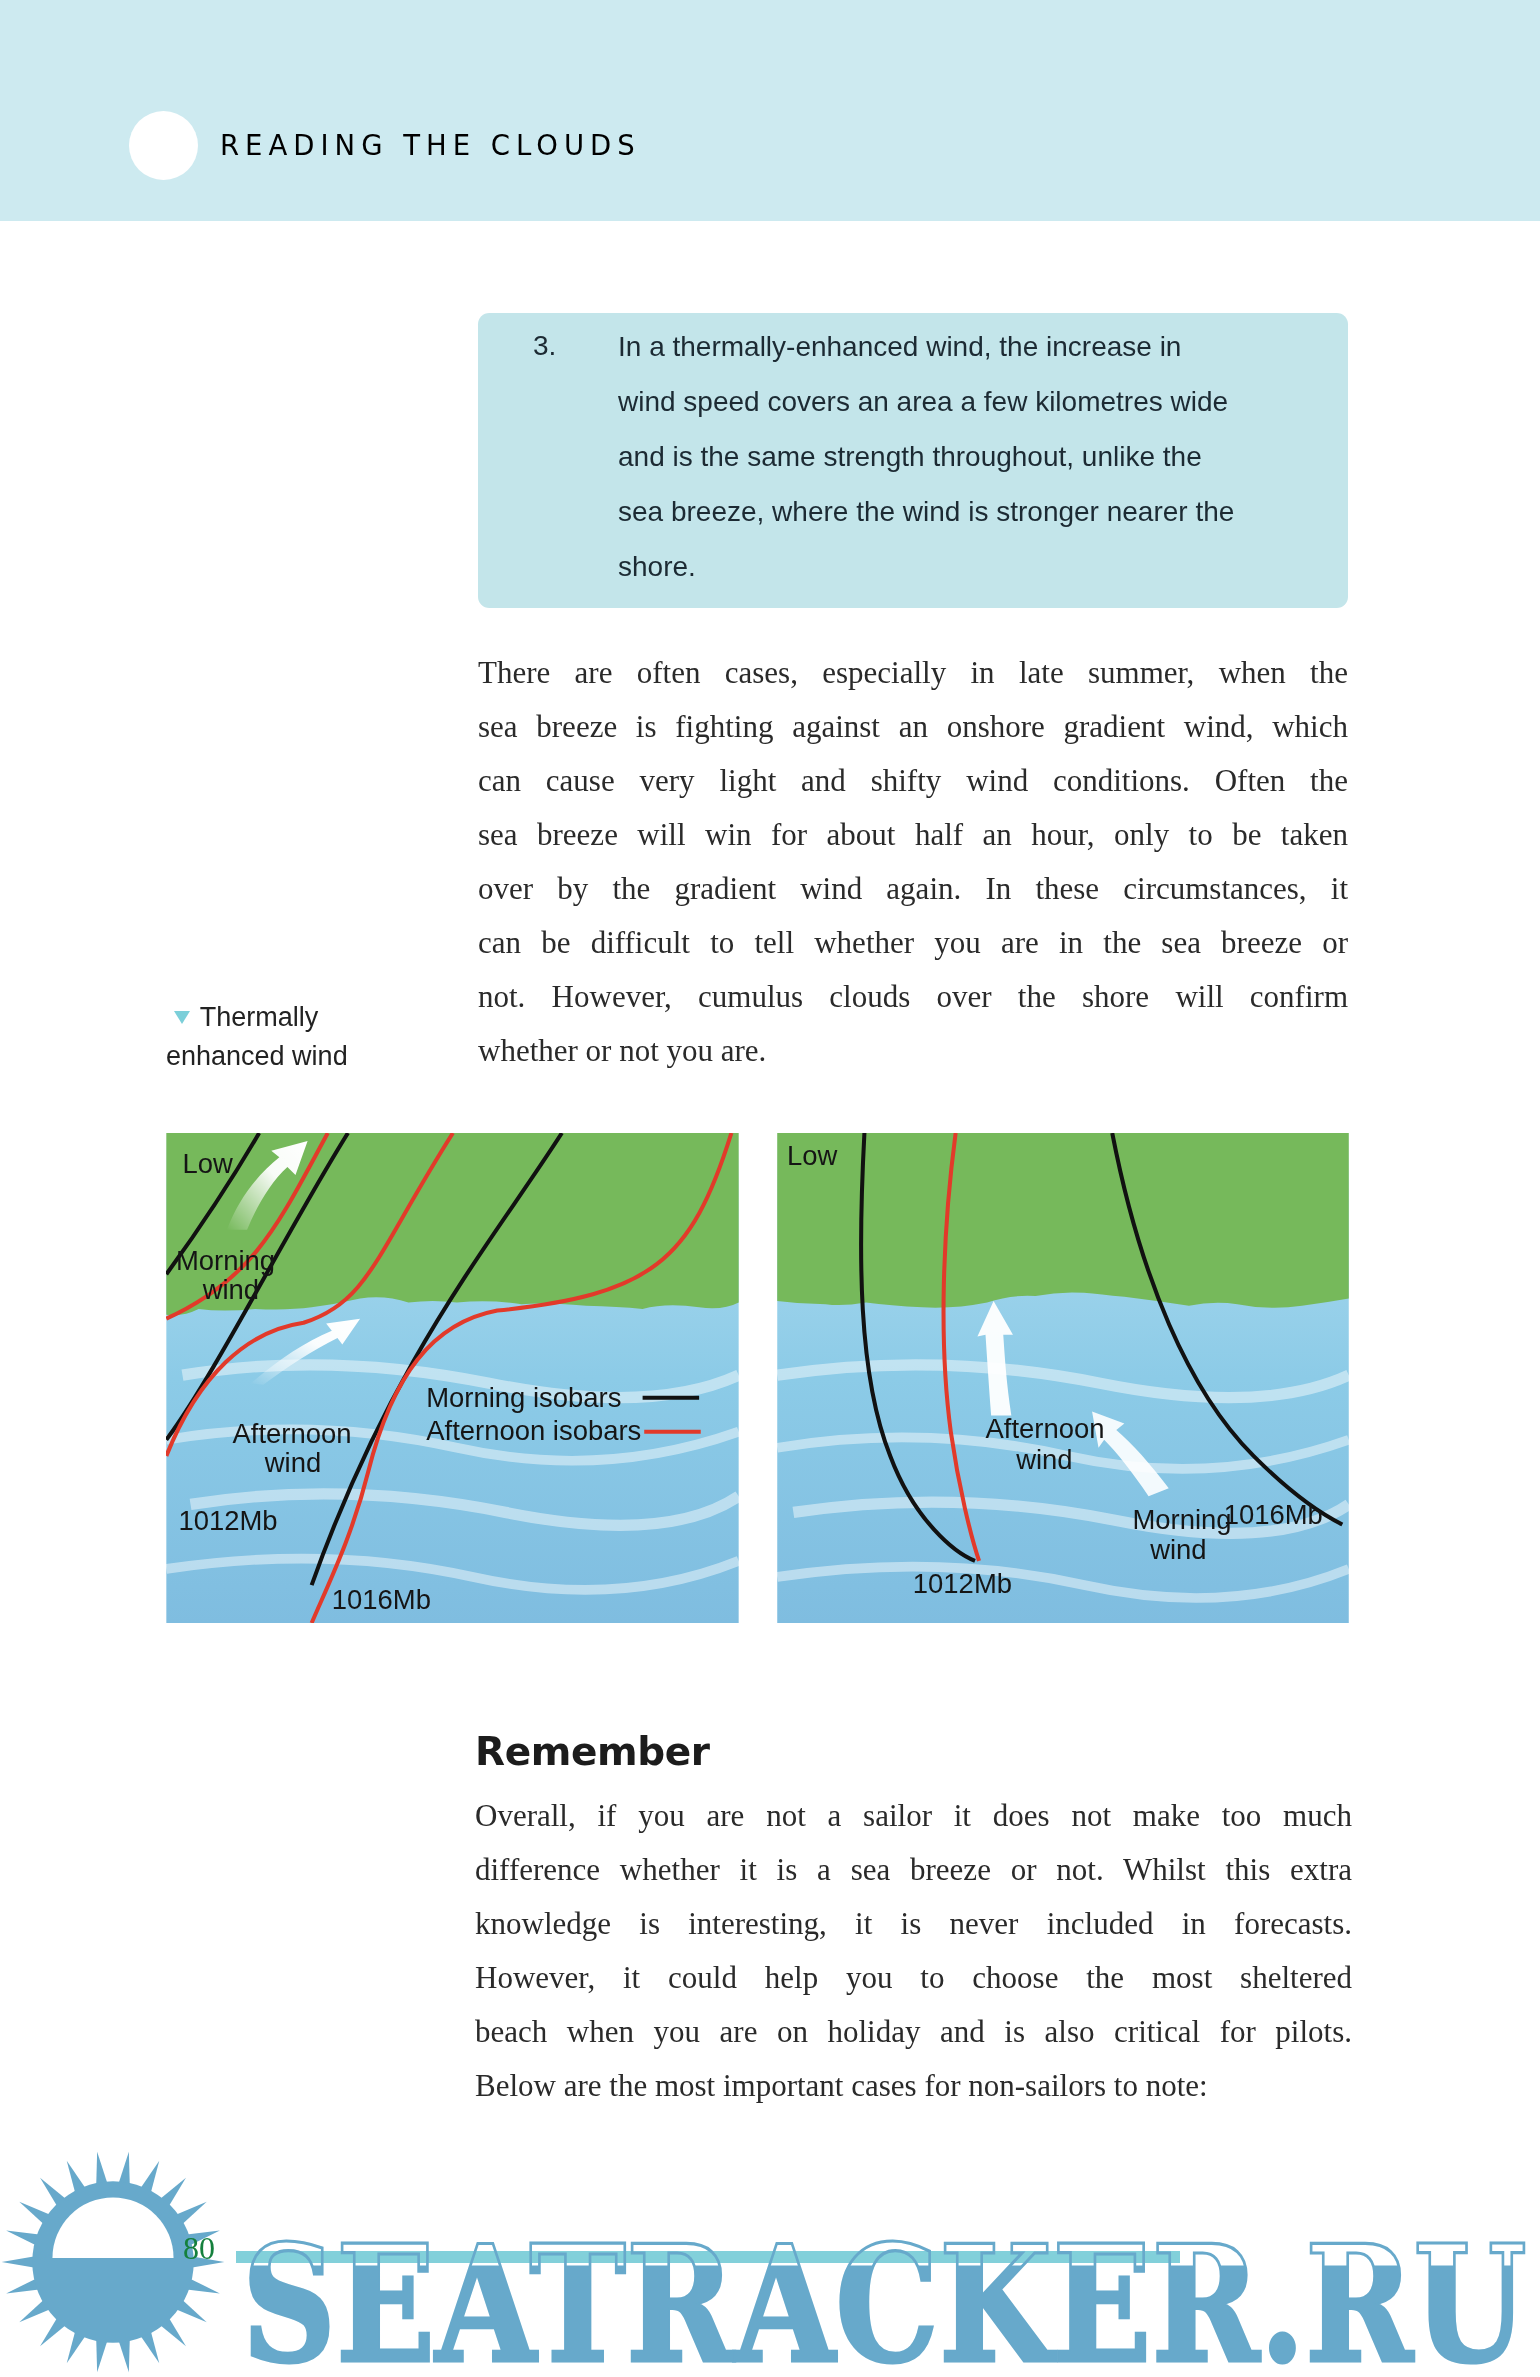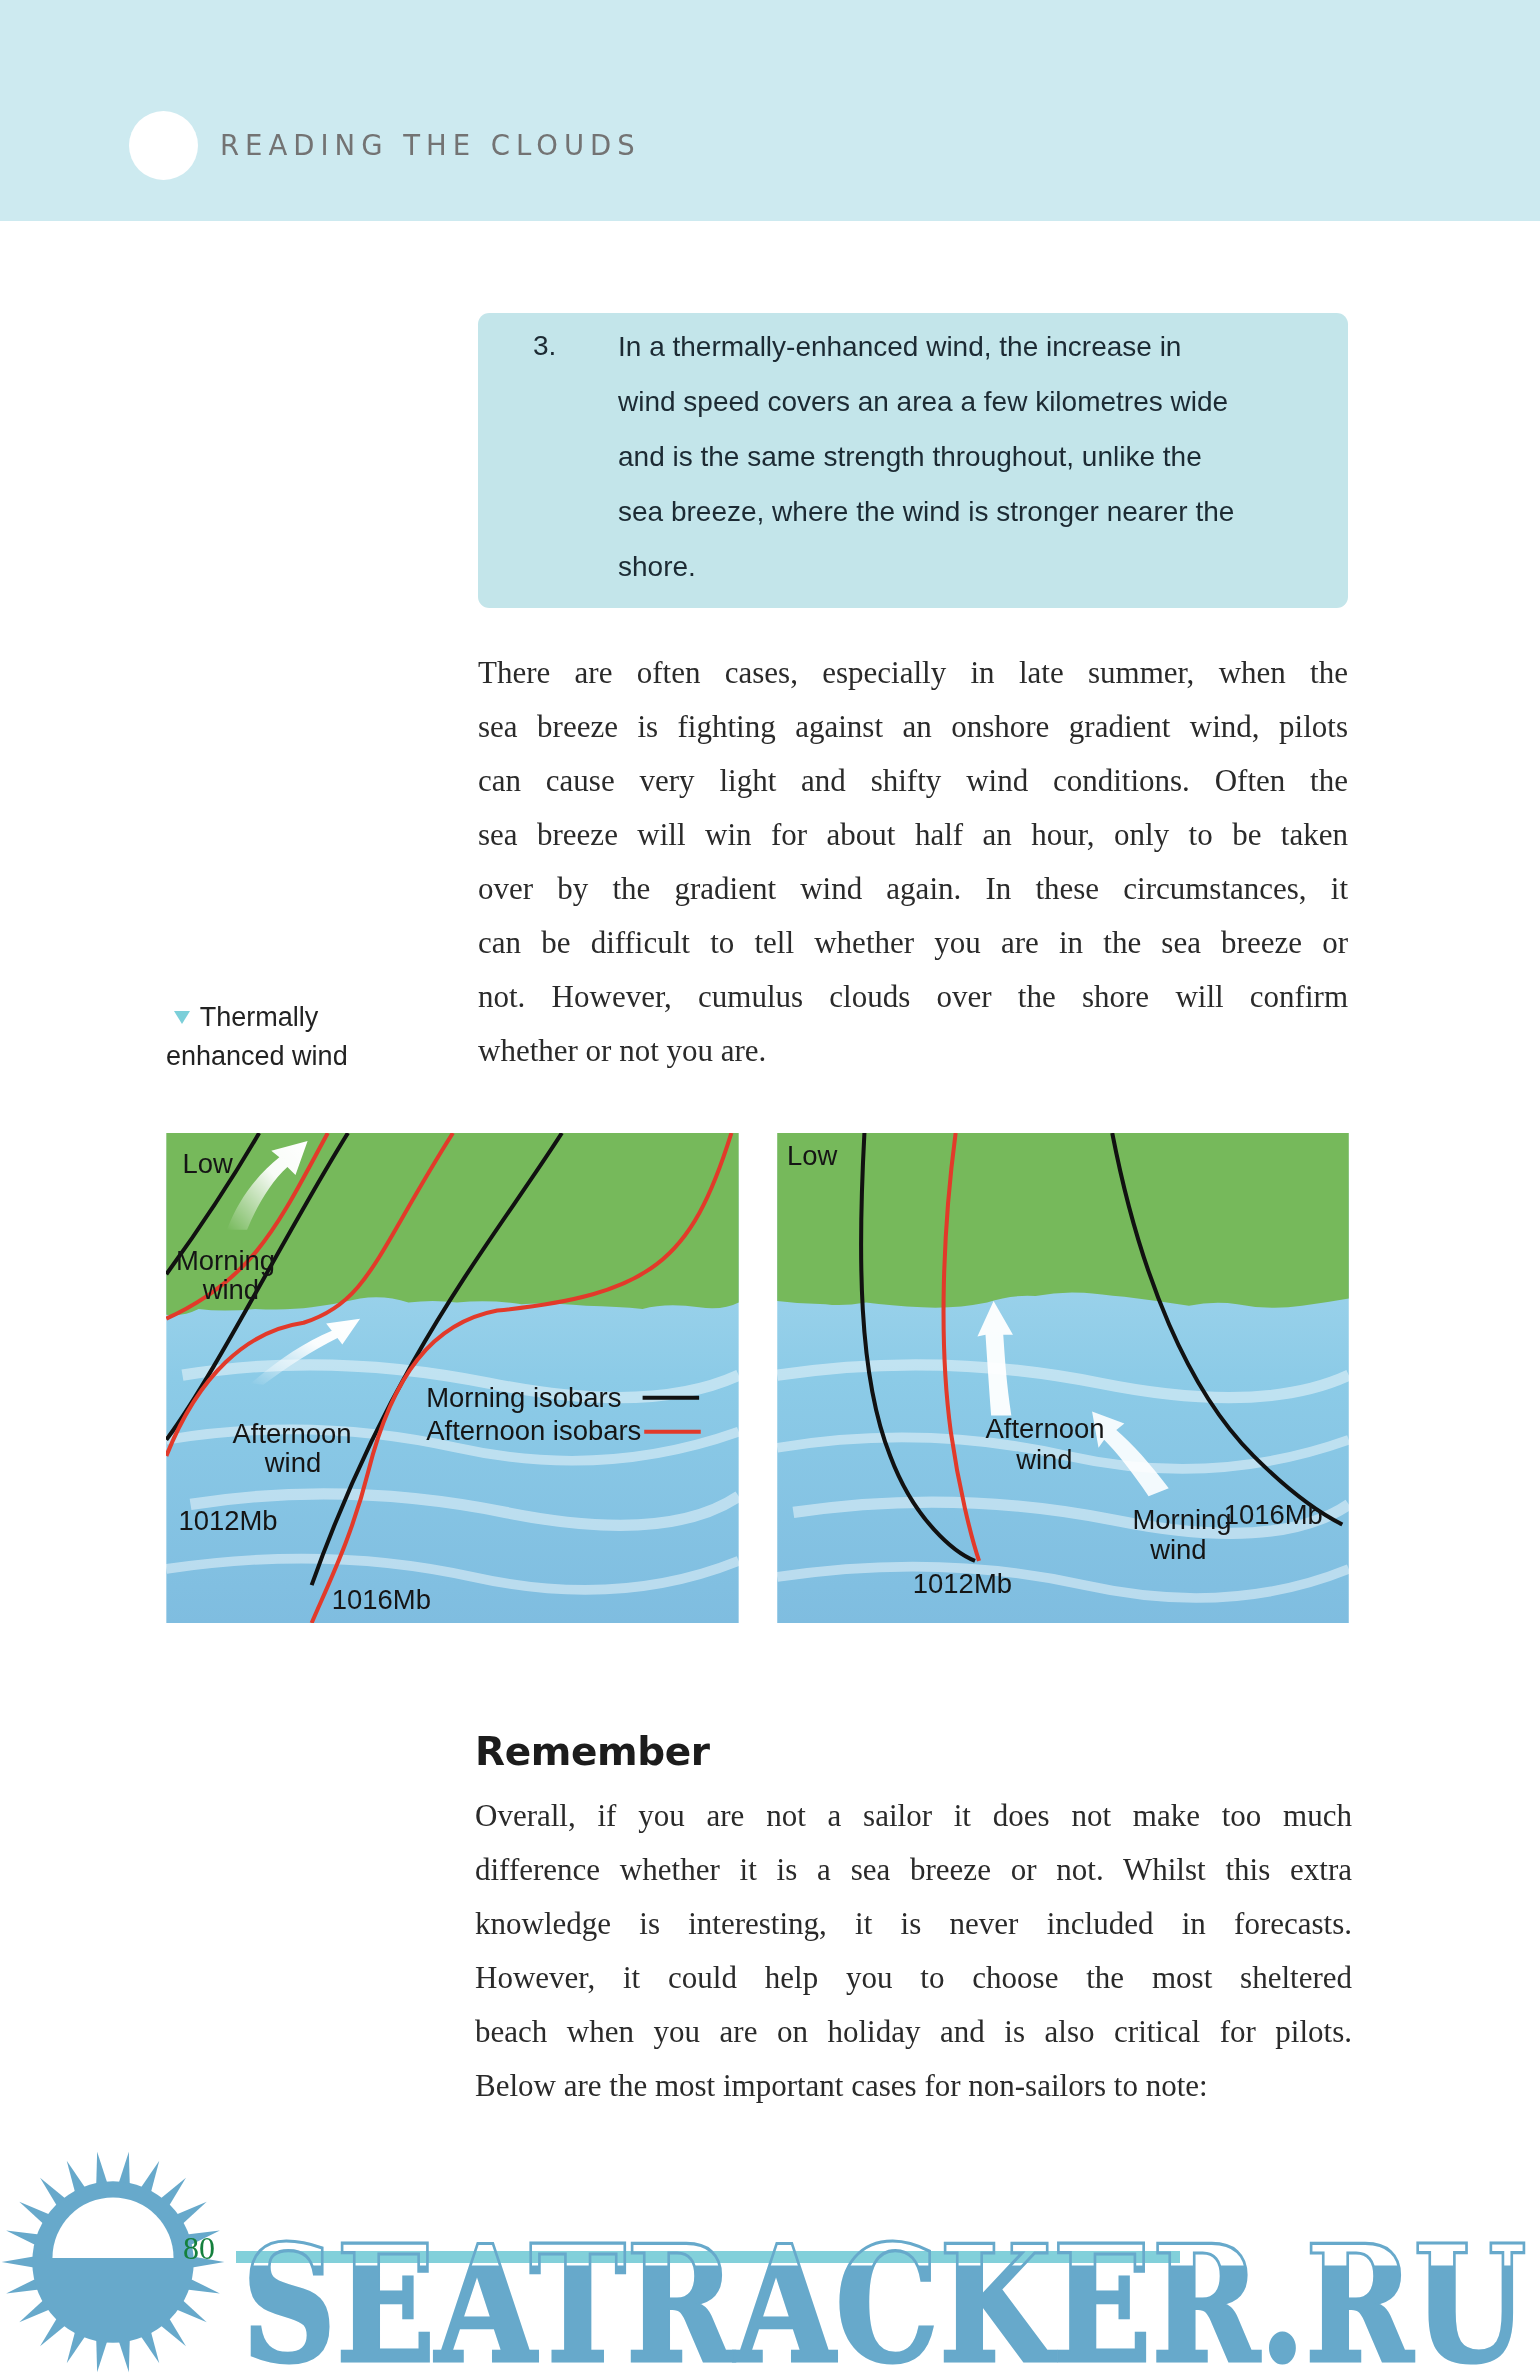--- a/index.html
+++ b/index.html
@@ -2,21 +2,21 @@
 <html style="font-size:13px"><head>
 <meta charset="utf-8">
 <style>
   html, body { margin:0; padding:0; }
   body { width:1541px; height:2377px; position:relative; background:#ffffff; overflow:hidden; }
   .abs { position:absolute; }
 
   
   #header-band { left:0; top:0; width:1541px; height:221px; background:#cdeaf0; }
   #header-circle { left:129px; top:111px; width:69px; height:69px; border-radius:50%; background:#ffffff; }
-  #header-title { left:220px; top:129px; font-family:"DejaVu Sans", sans-serif; font-size:27.5px; letter-spacing:6px; color:#737373; white-space:nowrap; }
+  #header-title { left:220px; top:129px; font-family:"DejaVu Sans", sans-serif; font-size:27.5px; letter-spacing:6px; color:#000000; white-space:nowrap; }
 
   
   #callout { left:478px; top:313px; width:870px; height:295px; background:#c3e5ea; border-radius:11.3px; }
   #callout-num { left:533px; top:330px; font-family:"Liberation Sans", sans-serif; font-size:28px; color:#1c2a33; }
   #callout-text { left:618px; top:319px; width:711px; font-family:"Liberation Sans", sans-serif; font-size:28px; line-height:55px; color:#1c2a33; }
   #callout-text div { white-space:nowrap; }
 
   
   .para { font-family:"Liberation Serif", serif; font-size:31px; line-height:54px; color:#2a2a2a; width:870px; }
   .para .ln { text-align:justify; text-align-last:justify; white-space:nowrap; height:54px; }
@@ -56,21 +56,21 @@
 <div id="callout-text" class="abs">
   <div>In a thermally-enhanced wind, the increase in</div>
   <div>wind speed covers an area a few kilometres wide</div>
   <div>and is the same strength throughout, unlike the</div>
   <div>sea breeze, where the wind is stronger nearer the</div>
   <div>shore.</div>
 </div>
 
 <div id="para1" class="abs para">
   <div class="ln">There are often cases, especially in late summer, when the</div>
-  <div class="ln">sea breeze is fighting against an onshore gradient wind, pilots</div>
+  <div class="ln">sea breeze is fighting against an onshore gradient wind, which</div>
   <div class="ln">can cause very light and shifty wind conditions. Often the</div>
   <div class="ln">sea breeze will win for about half an hour, only to be taken</div>
   <div class="ln">over by the gradient wind again. In these circumstances, it</div>
   <div class="ln">can be difficult to tell whether you are in the sea breeze or</div>
   <div class="ln">not. However, cumulus clouds over the shore will confirm</div>
   <div class="ln last">whether or not you are.</div>
 </div>
 
 <div id="caption" class="abs">
   <div><span id="caption-tri"></span><span>Thermally</span></div>

